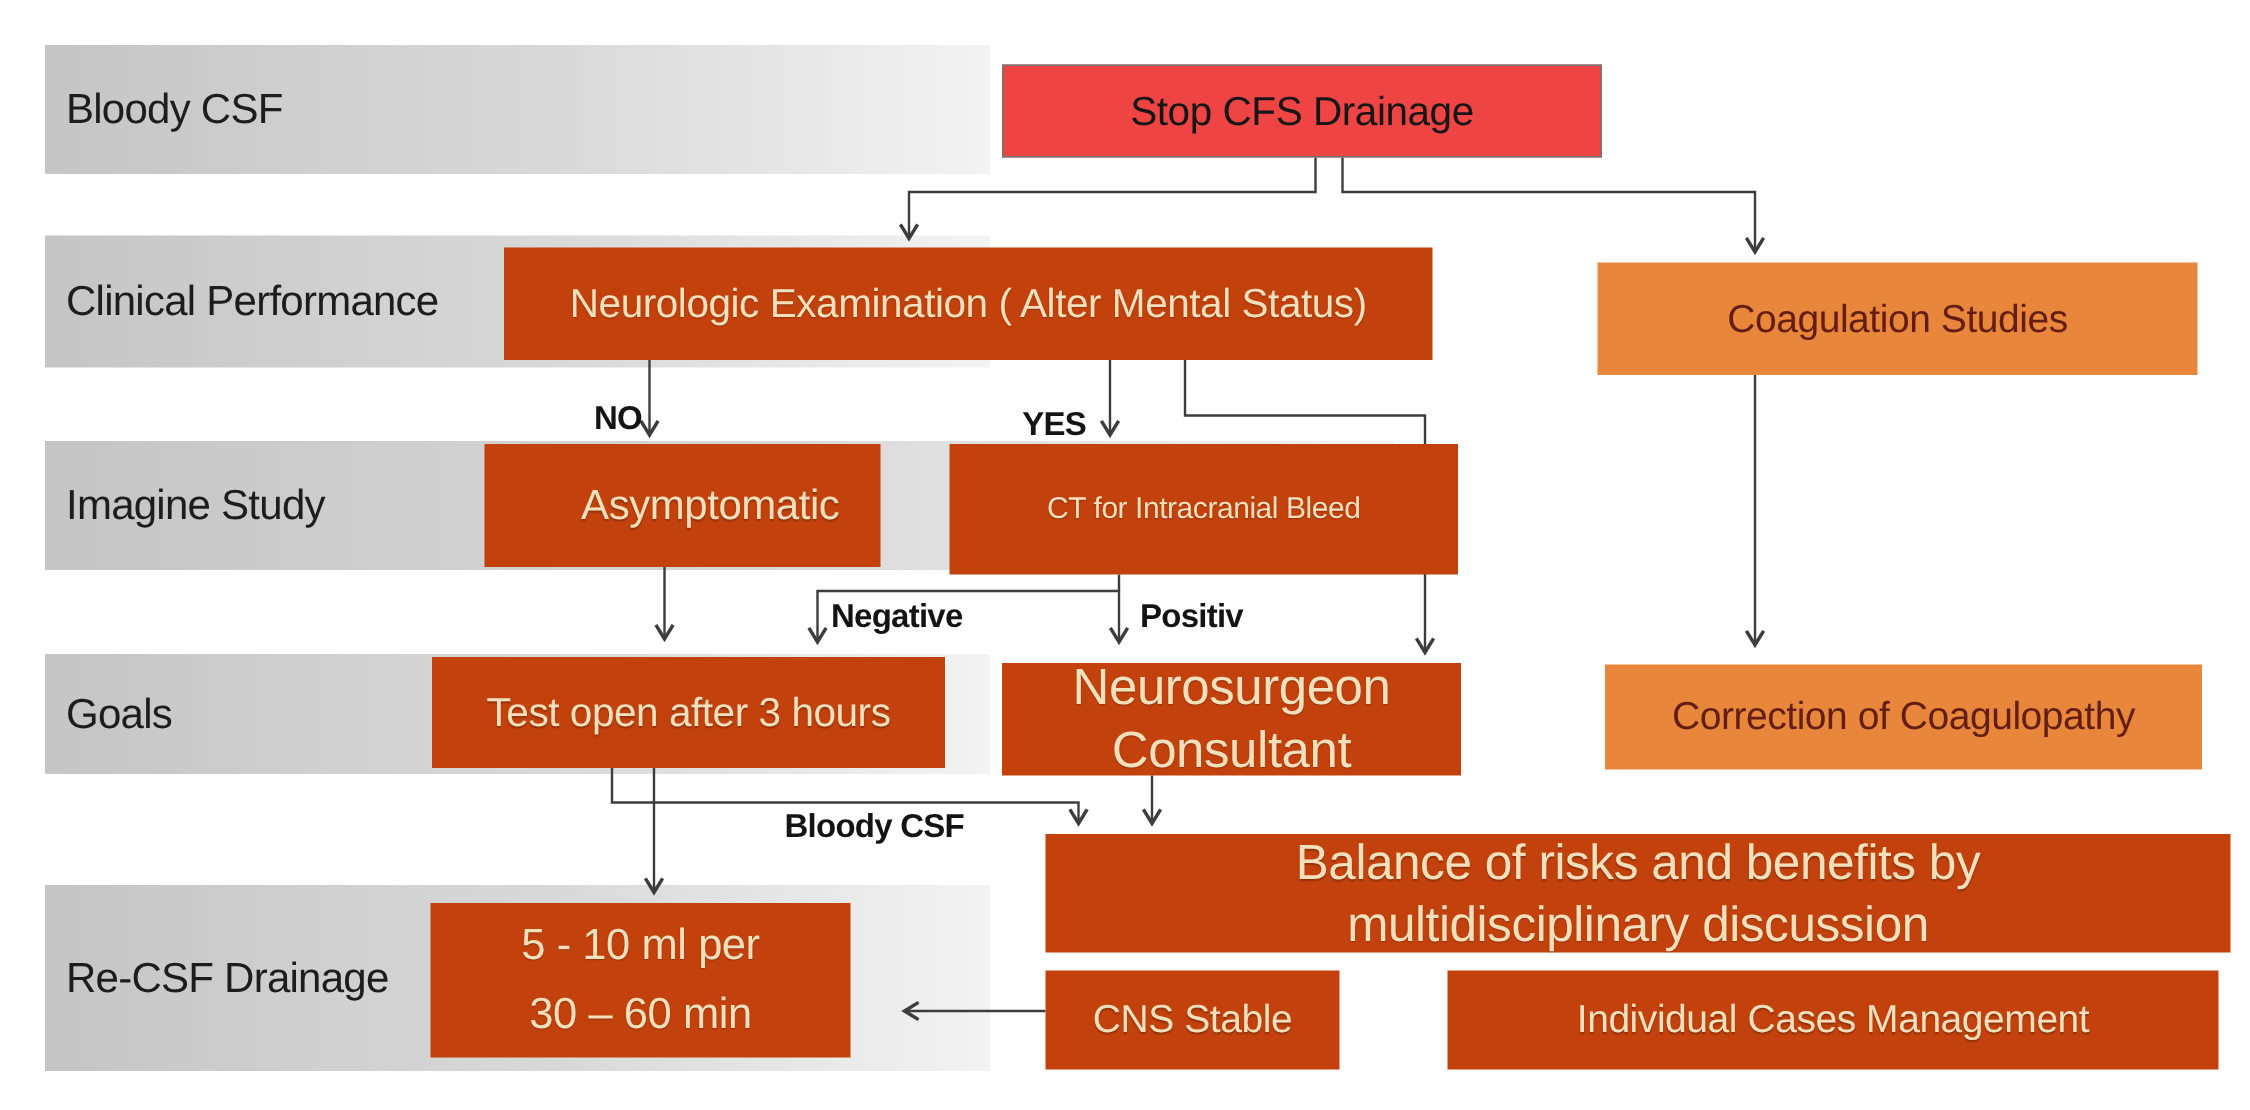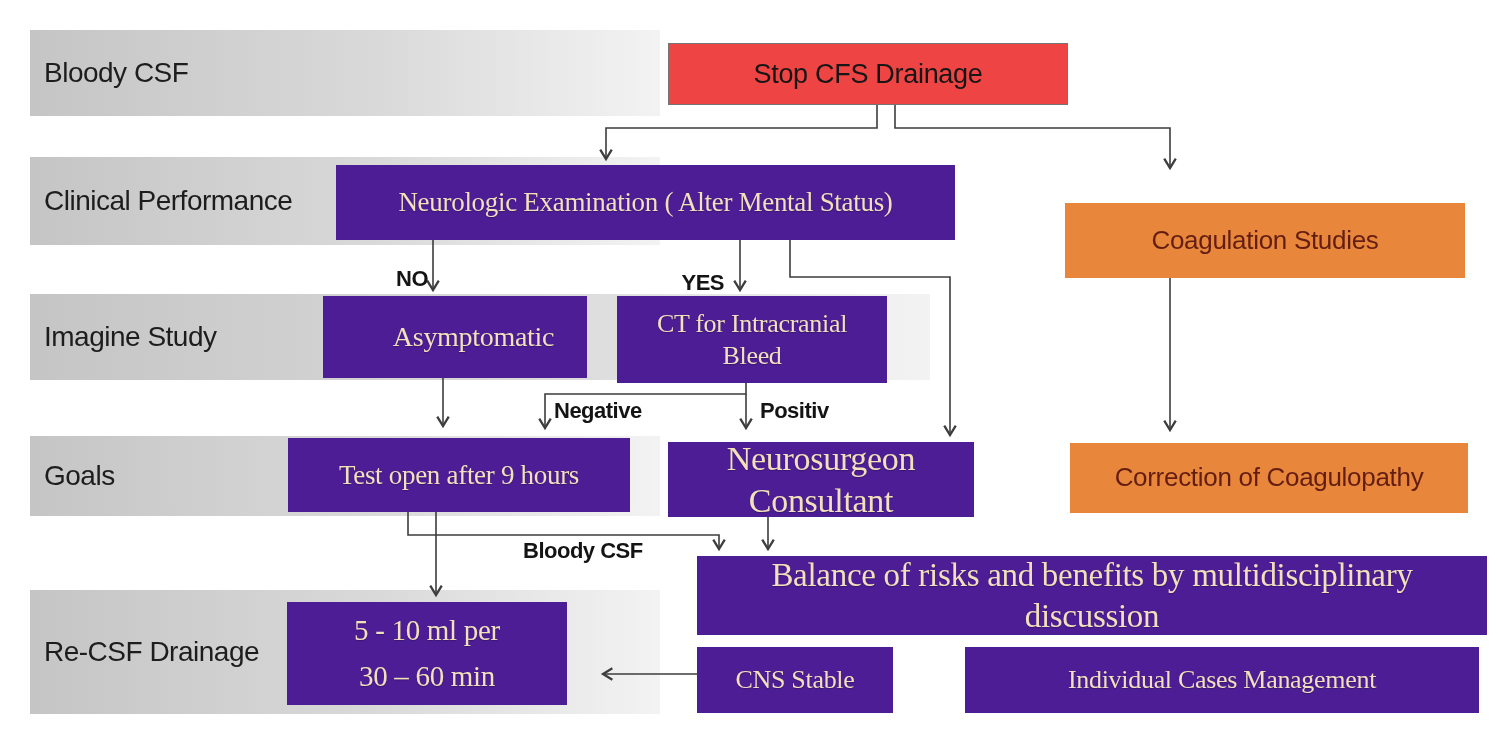--- a/index.html
+++ b/index.html
@@ -12,21 +12,21 @@
     background:linear-gradient(to right,#c5c5c5 0%, #d9d9d9 55%, #f3f3f3 100%);
     display:flex;align-items:center;
   }
   .band .band-label{
     padding-left:14px;font-size:28px;color:#1d1d1d;letter-spacing:-0.5px;
   }
   .box{
     position:absolute;display:flex;flex-direction:column;align-items:center;justify-content:center;
     text-align:center;box-sizing:border-box;line-height:1.22;letter-spacing:-0.3px;
   }
-  .red{background:#4c1d95;color:#f2e0bd;text-shadow:0 1px 1px rgba(0,0,0,0.25);font-family:Liberation Serif, serif;}
+  .red{background:#c2410c;color:#f2e0bd;text-shadow:0 1px 1px rgba(0,0,0,0.25);}
   .orange{background:#e8873b;color:#641d12;}
   .grayb{background:#ef4444;color:#161616;border:1px solid #747474;}
   .edge-label{
     position:absolute;font-size:22px;font-weight:600;color:#141414;letter-spacing:-0.5px;
   }
   svg.wires{position:absolute;left:0;top:0;pointer-events:none;}
   svg.wires path{fill:none;stroke:#3d3d3d;stroke-width:1.6;}
 </style>
 </head>
 <body>
@@ -71,34 +71,34 @@
   </svg>
 
   <div class="box grayb" style="left:668px;top:43px;width:400px;height:62px;font-size:27px;">
     <span>Stop CFS Drainage</span>
   </div>
 
   <div class="box red" style="left:336px;top:165px;width:619px;height:75px;font-size:27px;">
     <span>Neurologic Examination ( Alter Mental Status)</span>
   </div>
 
-  <div class="box orange" style="left:1065px;top:175px;width:400px;height:75px;font-size:26px;margin-top:28px;">
+  <div class="box orange" style="left:1065px;top:175px;width:400px;height:75px;font-size:26px;">
     <span>Coagulation Studies</span>
   </div>
 
   <div class="box red" style="left:323px;top:296px;width:264px;height:82px;font-size:28px;padding-left:37px;">
     <span>Asymptomatic</span>
   </div>
 
-  <div class="box red" style="left:617px;top:296px;width:270px;height:87px;font-size:26px;padding:0 30px;">
+  <div class="box red" style="left:633px;top:296px;width:339px;height:87px;font-size:20px;padding:0 30px;">
     <span>CT for Intracranial Bleed</span>
   </div>
 
   <div class="box red" style="left:288px;top:438px;width:342px;height:74px;font-size:27px;">
-    <span>Test open after 9 hours</span>
+    <span>Test open after 3 hours</span>
   </div>
 
   <div class="box red" style="left:668px;top:442px;width:306px;height:75px;font-size:34px;padding:0 70px;">
     <span>Neurosurgeon Consultant</span>
   </div>
 
   <div class="box orange" style="left:1070px;top:443px;width:398px;height:70px;font-size:26px;">
     <span>Correction of Coagulopathy</span>
   </div>
 

